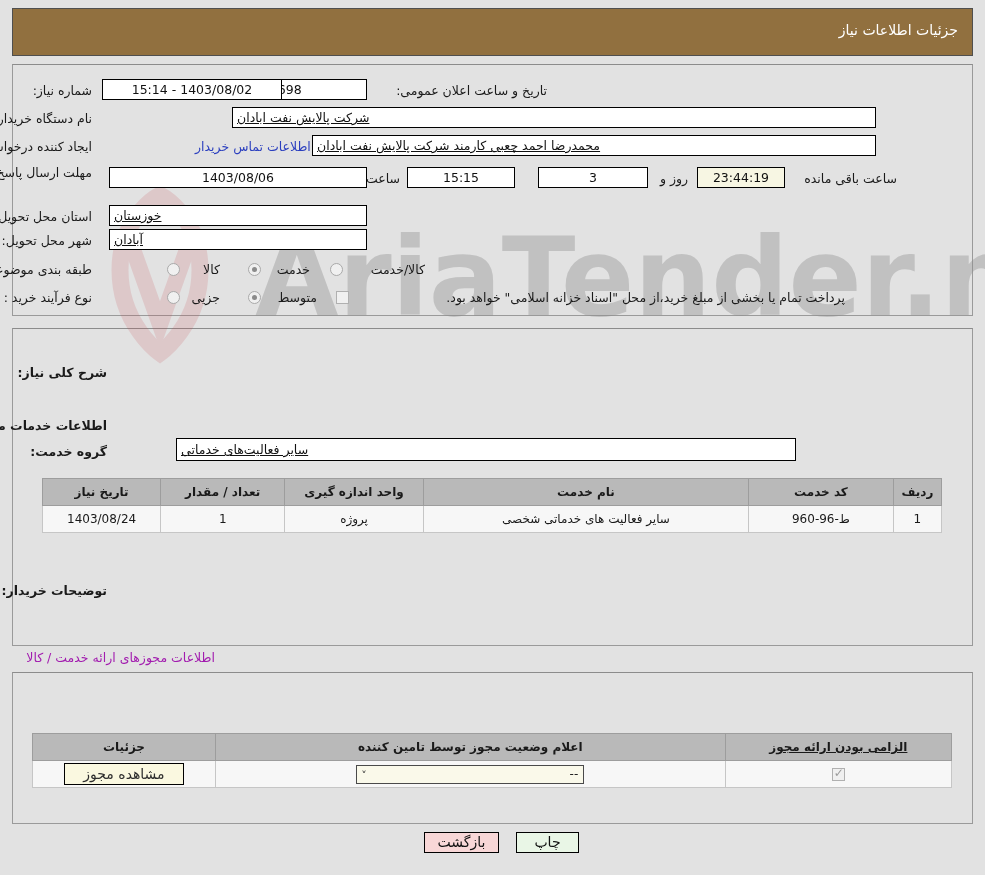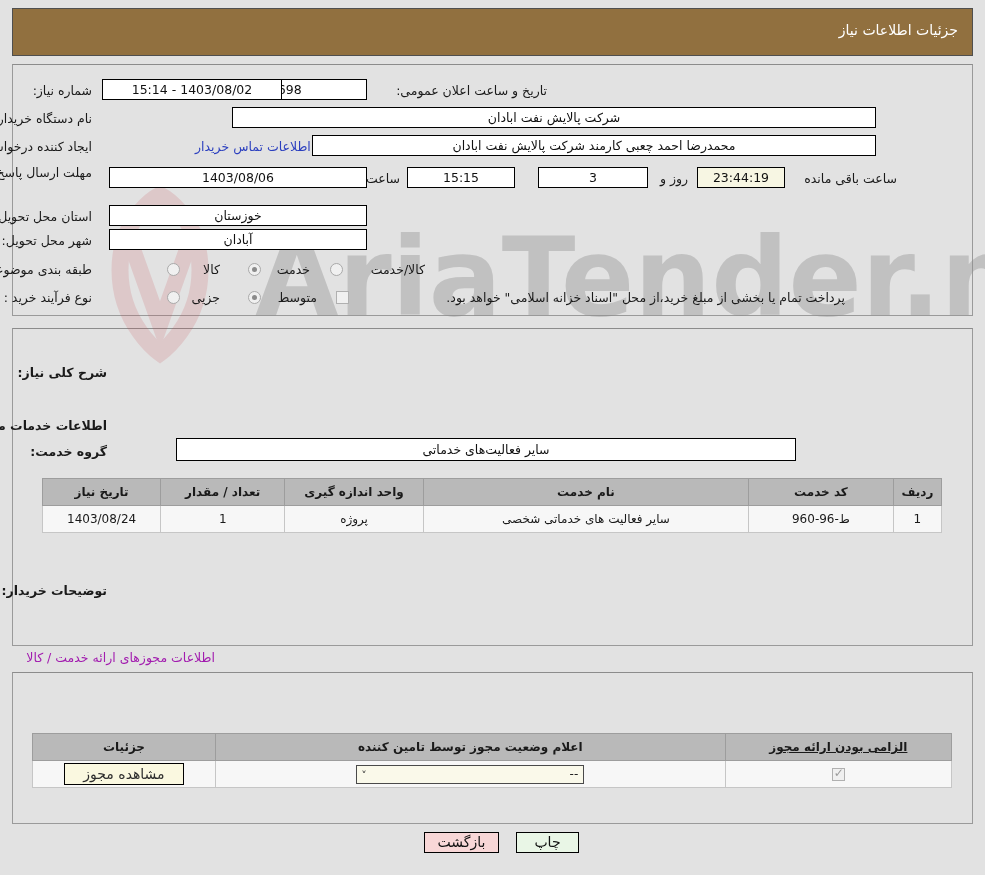--- a/index.html
+++ b/index.html
@@ -75,21 +75,21 @@
     box-sizing: border-box;
     font-size: 12.5px;
     color: #111;
     line-height: 18px;
     padding: 0 4px;
     white-space: nowrap;
     overflow: hidden;
     z-index: 6;
   }
   .fld.center { text-align: center; }
-  .fld.right  { text-align: center; }
+  .fld.right  { text-align: left; text-decoration: underline; }
   .fld.cream  { background: #f7f6e3; }
   .link {
     position: absolute;
     font-size: 12.5px;
     color: #2b3fbf;
     white-space: nowrap;
     cursor: pointer;
     z-index: 6;
   }
 

